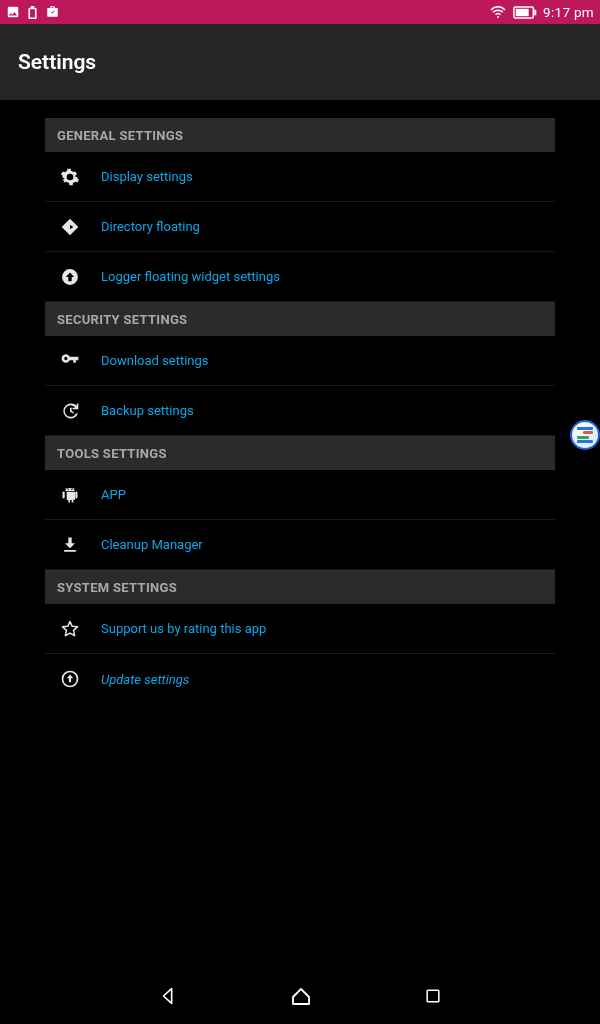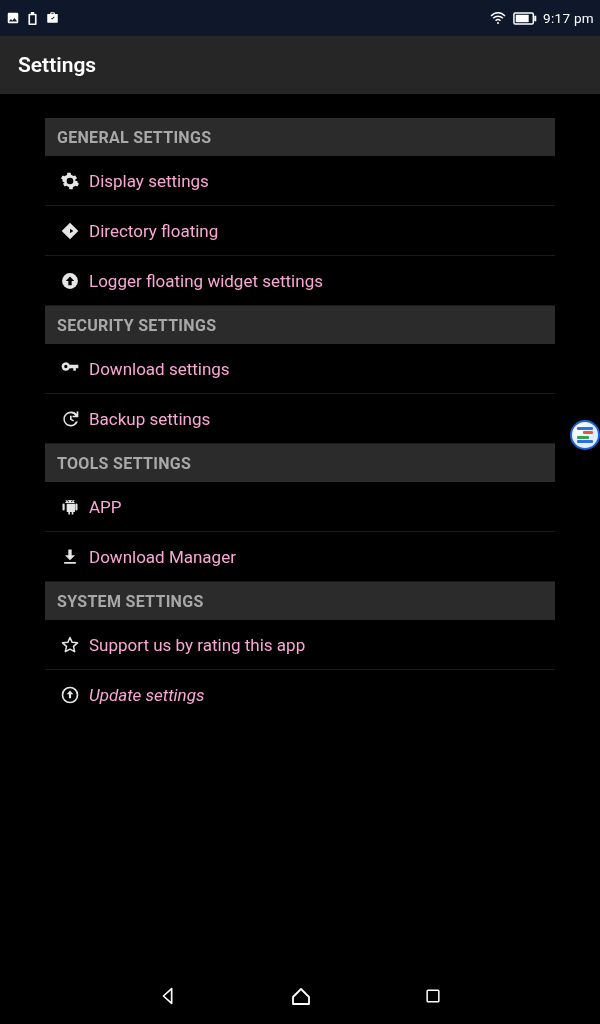--- a/index.html
+++ b/index.html
@@ -7,37 +7,37 @@
     width: 600px;
     height: 1024px;
     background: #000;
     font-family: Roboto, Arial, sans-serif;
     color: #fff;
     overflow: hidden;
     position: relative;
   }
   
   .status-bar {
-    height: 36px;
-    background: #0f172a;
+    height: 24px;
+    background: #be185d;
     display: flex;
     align-items: center;
     justify-content: space-between;
     padding: 0 6px;
     font-size: 13px;
   }
   .status-left { display: flex; align-items: center; gap: 8px; }
   .status-right { display: flex; align-items: center; gap: 6px; }
   .status-right .time { font-size: 13.5px; letter-spacing: .3px; }
   .sb-icon { display:inline-flex; align-items:center; justify-content:center; }
   .sb-icon svg { display:block; }
 
   
   .app-bar {
-    height: 58px;
+    height: 76px;
     background: #262626;
     display: flex;
     align-items: center;
     padding-left: 18px;
   }
   .app-bar-title {
     font-size: 21px;
     font-weight: 600;
   }
 
@@ -51,21 +51,21 @@
     overflow: hidden;
     padding-top: 36px;
   }
   .list {
     margin: 0 45px;
   }
 
   .section-header {
     background: #2b2b2b;
     color: #a8a8a8;
-    font-size: 16px;
+    font-size: 13px;
     font-weight: 700;
     letter-spacing: .3px;
     padding: 10px 12px 9px 12px;
   }
   .item {
     display: flex;
     align-items: center;
     height: 50px;
     padding-left: 10px;
     border-bottom: 1px solid #1a1a1a;
@@ -73,23 +73,24 @@
   .item:last-child { border-bottom: none; font-style: italic; }
   .item .icon {
     width: 30px;
     display: inline-flex;
     align-items: center;
     justify-content: center;
     color: #e6e6e6;
   }
   .item .icon svg { display:block; }
   .item-label {
-    font-size: 17px;
-    color: #f9a8d4;
+    font-size: 13px;
+    color: #0ea5e9;
     padding-left: 4px;
+    margin-left: 12px;
   }
 
   
   .float-bubble {
     position: absolute;
     right: 0;
     top: 420px;
     width: 30px; height: 30px;
     border-radius: 50%;
     background: radial-gradient(circle at 30% 30%, #fff, #dfefff 55%, #dfefff);
@@ -218,21 +219,21 @@
           </svg>
         </span>
         <span class="item-label">APP</span>
       </div>
       <div class="item">
         <span class="icon">
           <svg width="20" height="20" viewBox="0 0 24 24">
             <use href="#ic-download"></use>
           </svg>
         </span>
-        <span class="item-label">Download Manager</span>
+        <span class="item-label">Cleanup Manager</span>
       </div>
       <div class="section-header">SYSTEM SETTINGS</div>
       <div class="item">
         <span class="icon">
           <svg width="20" height="20" viewBox="0 0 24 24">
             <use href="#ic-star"></use>
           </svg>
         </span>
         <span class="item-label">Support us by rating this app</span>
       </div>

